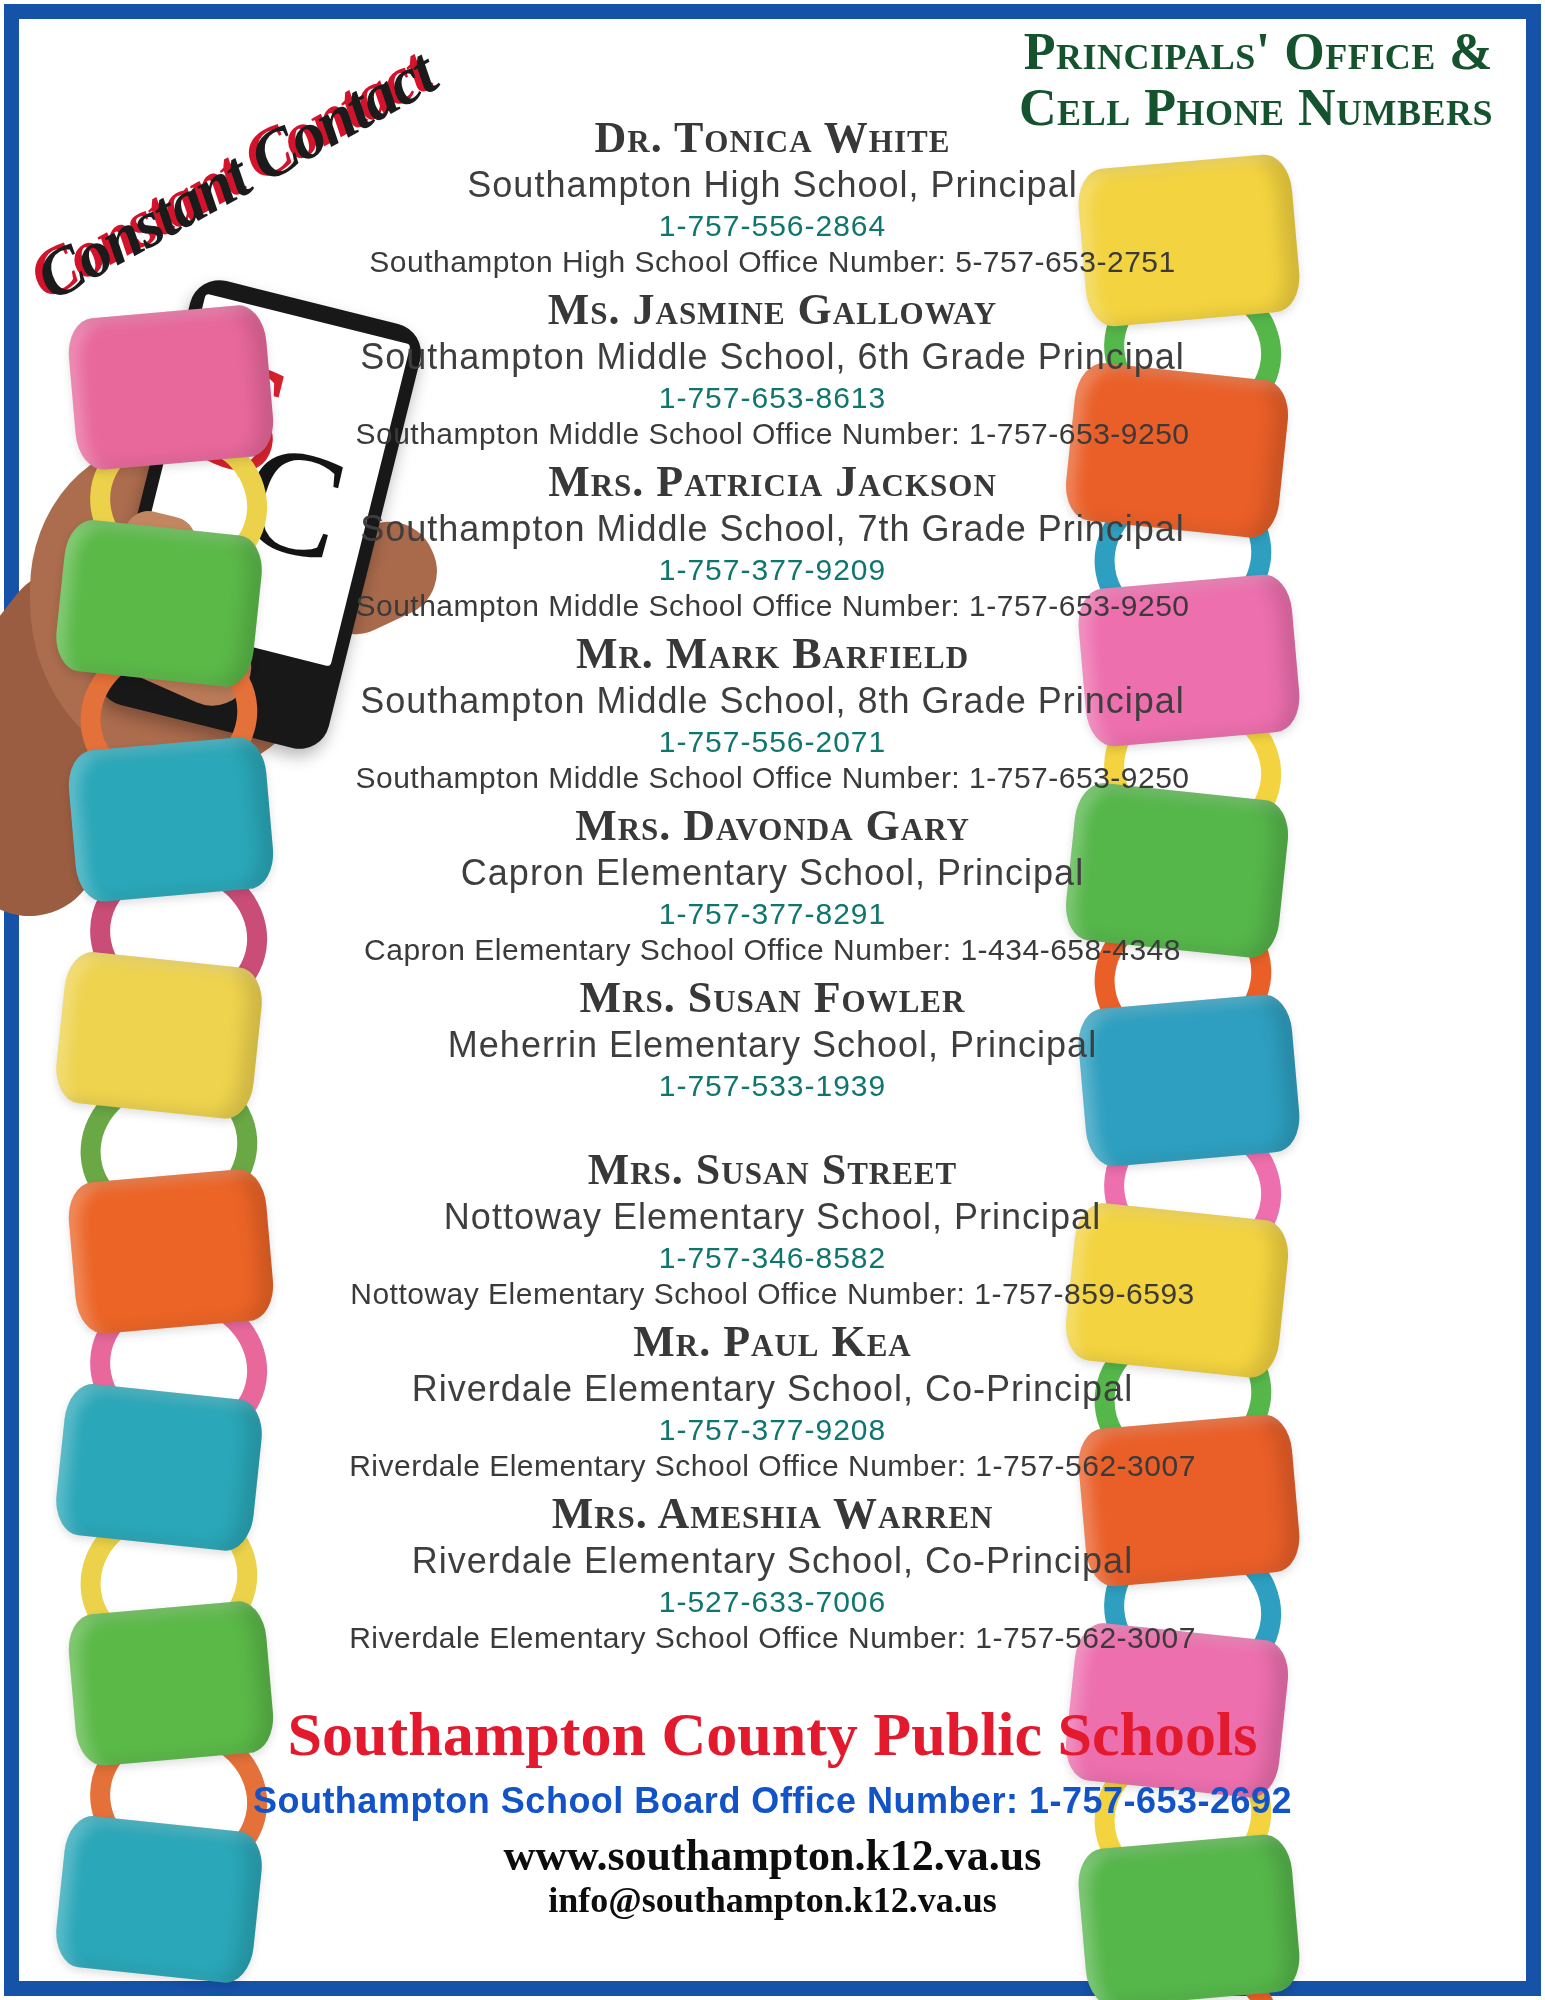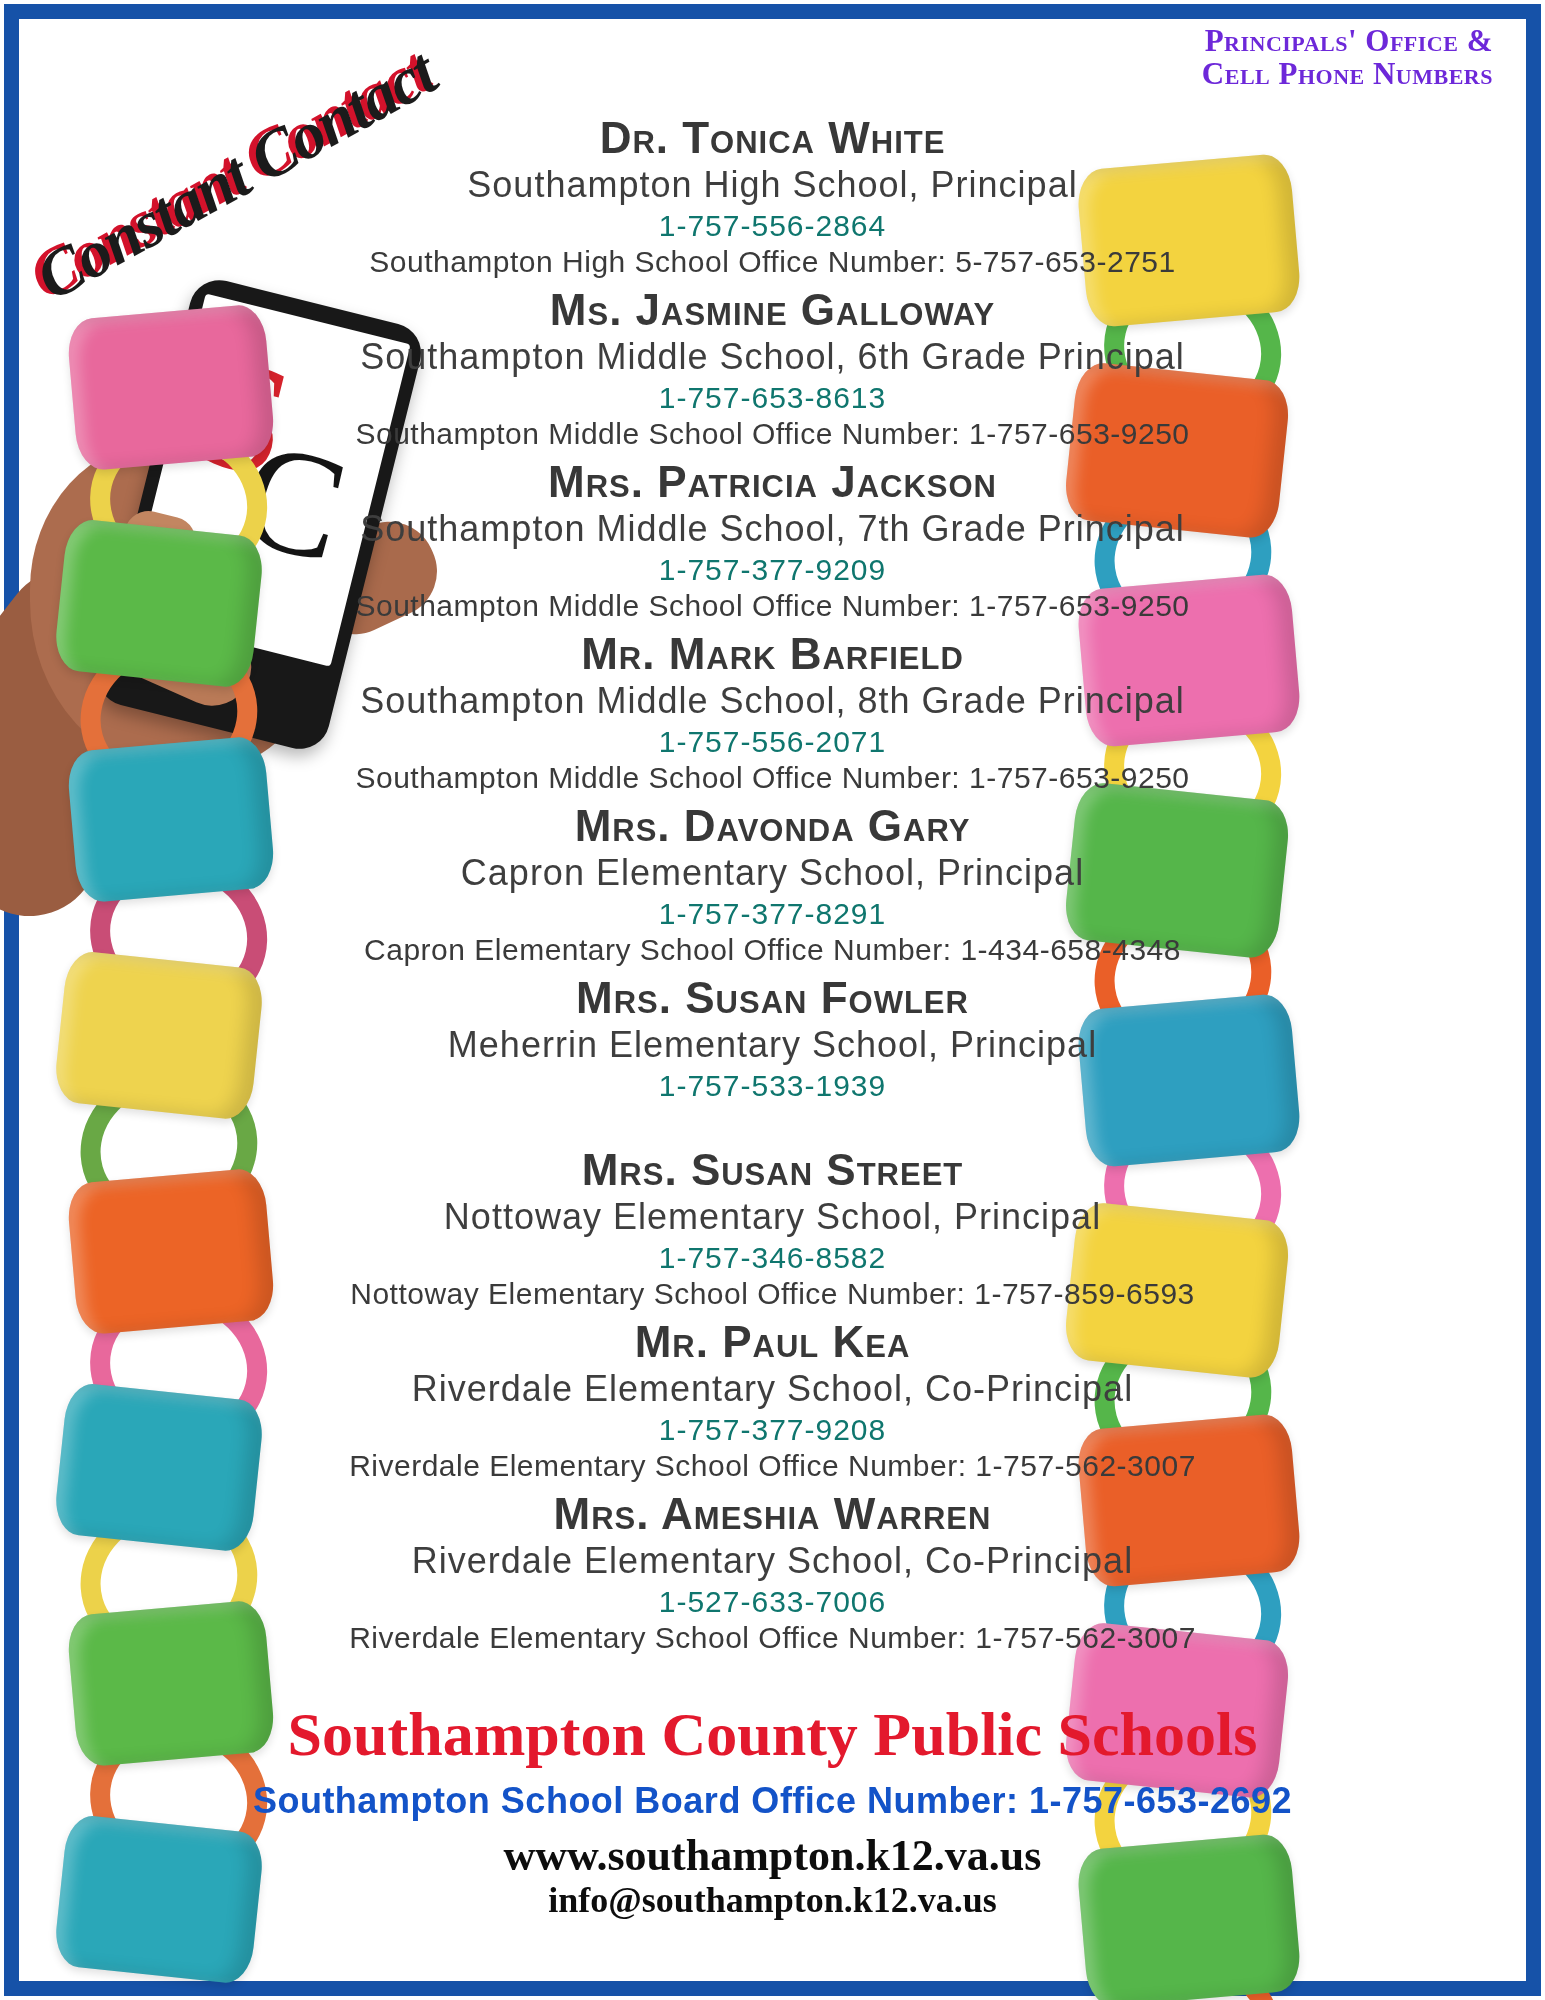--- a/index.html
+++ b/index.html
@@ -19,30 +19,30 @@
   .brand span{
     display:block; transform:rotate(-29deg);
     font-family:"Liberation Serif", serif; font-style:italic; font-weight:700;
     font-size:66px; letter-spacing:-2px; color:#1b1b1b; white-space:nowrap;
     text-shadow:-6px -4px 0 #d3122b;
   }
   
   .hdr{
     position:absolute; right:52px; top:24px; z-index:5; text-align:right;
     font-family:"Liberation Serif", serif; font-weight:700; font-variant:small-caps;
-    font-size:31px; line-height:1.08; color:#6d28d9; letter-spacing:.5px;
+    font-size:52px; line-height:1.08; color:#14532d; letter-spacing:.5px;
   }
   
   .entries{
     position:absolute; left:250px; top:116px; width:1045px; z-index:6;
     text-align:center;
   }
   .entry{height:172px; display:flex; flex-direction:column; align-items:center;}
   .p-name{
-    font-family:Liberation Sans, sans-serif; font-weight:700; font-variant:small-caps;
+    font-family:Liberation Serif, serif; font-weight:700; font-variant:small-caps;
     font-size:44px; line-height:1.02; color:#383838; letter-spacing:1px; margin-bottom:5px;
   }
   .p-school{font-size:36px; line-height:1.08; color:#3e3e3e; letter-spacing:1px; margin-bottom:4px;}
   .p-cell{font-size:30px; line-height:1.1; color:#0f766e; letter-spacing:1px; margin-bottom:3px;}
   .p-office{font-size:30px; line-height:1.15; color:#3a3a3a; letter-spacing:.5px;}
   
   .footer{position:absolute; left:200px; top:1702px; width:1145px; z-index:6; text-align:center;}
   .f-district{font-family:"Liberation Serif", serif; font-weight:700; font-size:62px; line-height:1.05; margin-bottom:14px;}
   .f-board{font-weight:700; font-size:36px; line-height:1.1; margin-bottom:12px; letter-spacing:.5px;}
   .f-web{font-family:"Liberation Serif", serif; font-weight:700; font-size:44px; line-height:1.05; color:#0d0d0d;}

